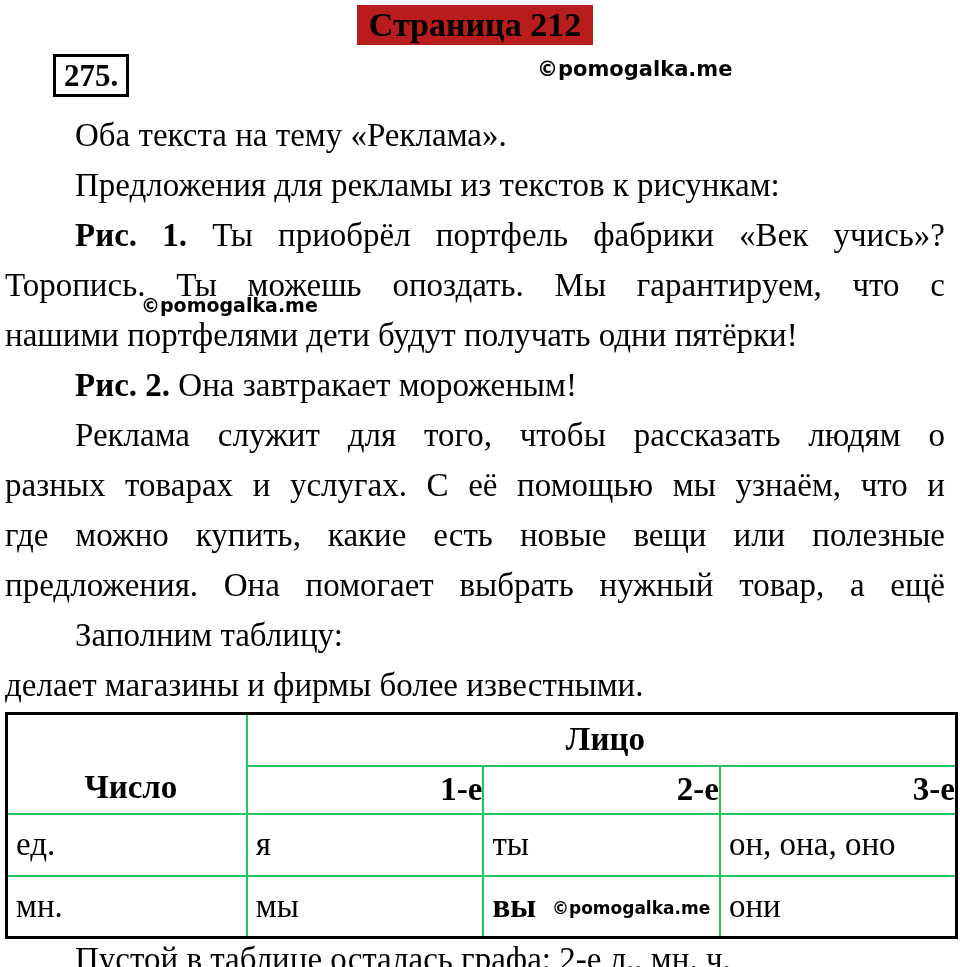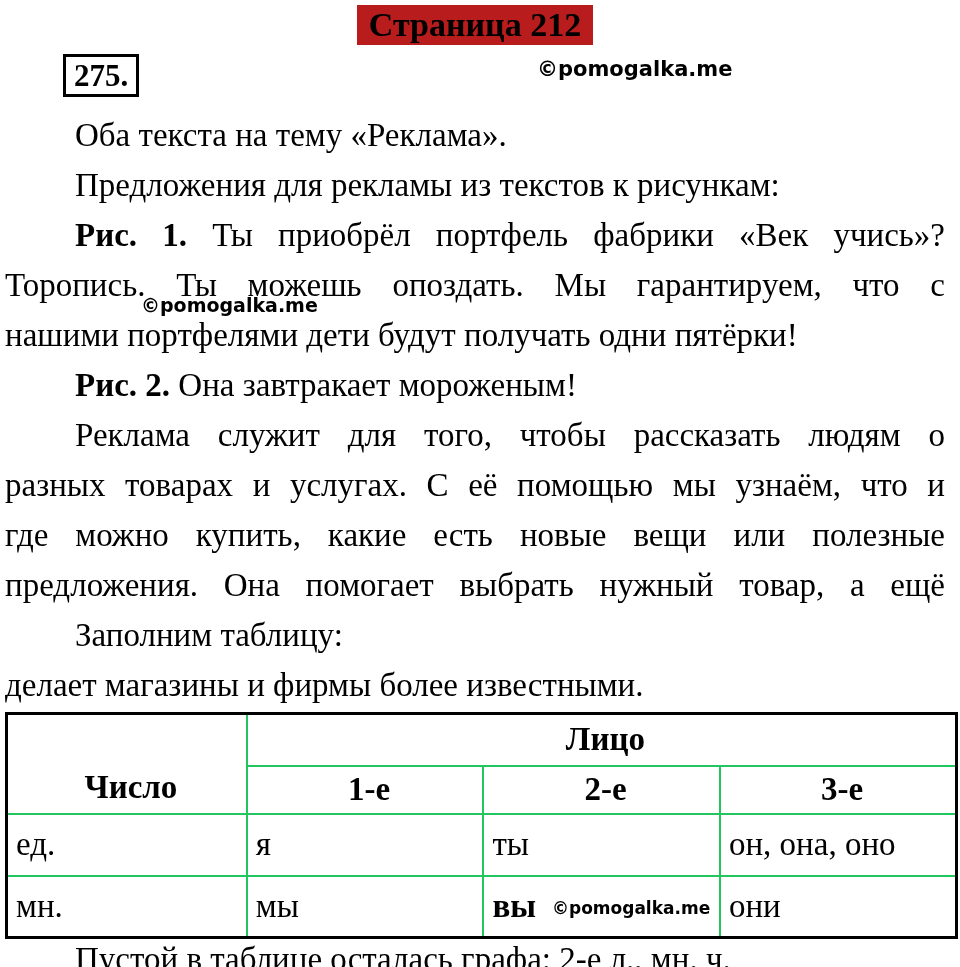--- a/index.html
+++ b/index.html
@@ -16,21 +16,21 @@
   .title-row { padding-top: 5px; text-align: center; }
   .title-hl {
     display: inline-block;
     font-weight: bold; font-size: 34px; line-height: 40px;
     padding: 0 12px;
   }
 
   
   .exercise-row { position: relative; margin-top: 9px; height: 45px; }
   .exercise-box {
-    position: absolute; left: 58px; top: 0;
+    position: absolute; left: 48px; top: 0;
     border: 3px solid #000;
     font-weight: bold; font-size: 31px; line-height: 37px;
     padding: 0 8px;
   }
   .wm { font-family: "DejaVu Sans", "Liberation Sans", sans-serif; font-weight: bold; text-align: center; }
   .wm-top { position: absolute; left: 532px; top: 3px; font-size: 21px; }
   .wm-inline { position: absolute; left: 141px; top: 294px; font-size: 19px; z-index: 2; }
 
   
   .text-block { margin-top: 11px; }
@@ -48,21 +48,21 @@
     border: 3px solid #000;
   }
   table.conj td {
     border: 2px solid #22c55e;
     font-size: 33px;
     overflow: hidden;
     padding-left: 8px;
   }
   td.corner { text-align: center; vertical-align: bottom; font-weight: bold; padding-bottom: 7px; }
   td.group  { text-align: center; font-weight: bold; height: 52px; vertical-align: middle; }
-  td.colhead{ text-align: center; font-weight: bold; height: 48px; vertical-align: middle; }
+  td.colhead{ text-align: right; font-weight: bold; height: 48px; vertical-align: middle; }
   td.cell   { text-align: left; padding-left: 9px; height: 62px; vertical-align: middle; white-space: nowrap; border-radius: 21px; }
   .wm-cell  { font-size: 17px; margin-left: 16px; position: relative; top: -3px; }
 
   
   .closing { margin-top: 1px; font-size: 33px; line-height: 39px; height: 39px; padding-left: 70px; }
 </style>
 </head>
 <body>
 
 <div class="page">

